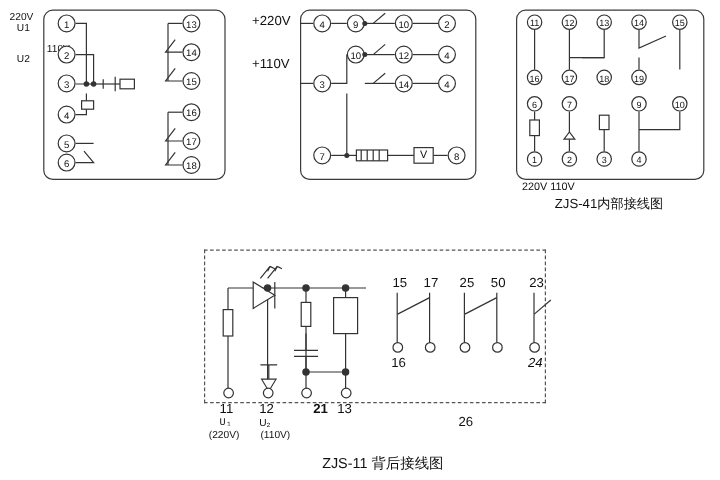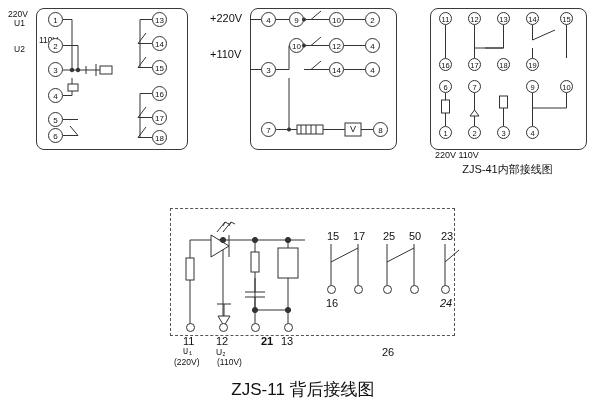--- a/index.html
+++ b/index.html
@@ -279,14 +279,14 @@
   <div class="open-c" style="left:181.5px;top:85px;"></div>
   <div class="open-c" style="left:237.5px;top:85px;"></div>
   <div class="open-c" style="left:295.5px;top:85px;"></div>
   <div class="open-c" style="left:208.5px;top:85px;"></div>
   <div class="open-c" style="left:264.5px;top:85px;"></div>
 
   <div class="lbl b" style="left:181px;top:97px;">16</div>
   <div class="lbl b" style="left:237px;top:114px;margin-top:32px;">26</div>
   <div class="lbl b" style="left:295px;top:97px;font-style:italic;">24</div>
 
-  <div class="caption" style="left:48px;top:178px;width:220px;font-size:17px;text-align:center;">ZJS-11 背后接线图</div>
+  <div class="caption" style="left:64px;top:178px;width:220px;font-size:12px;text-align:center;">ZJS-11 背后接线图</div>
 </div>
 
 </body></html>

